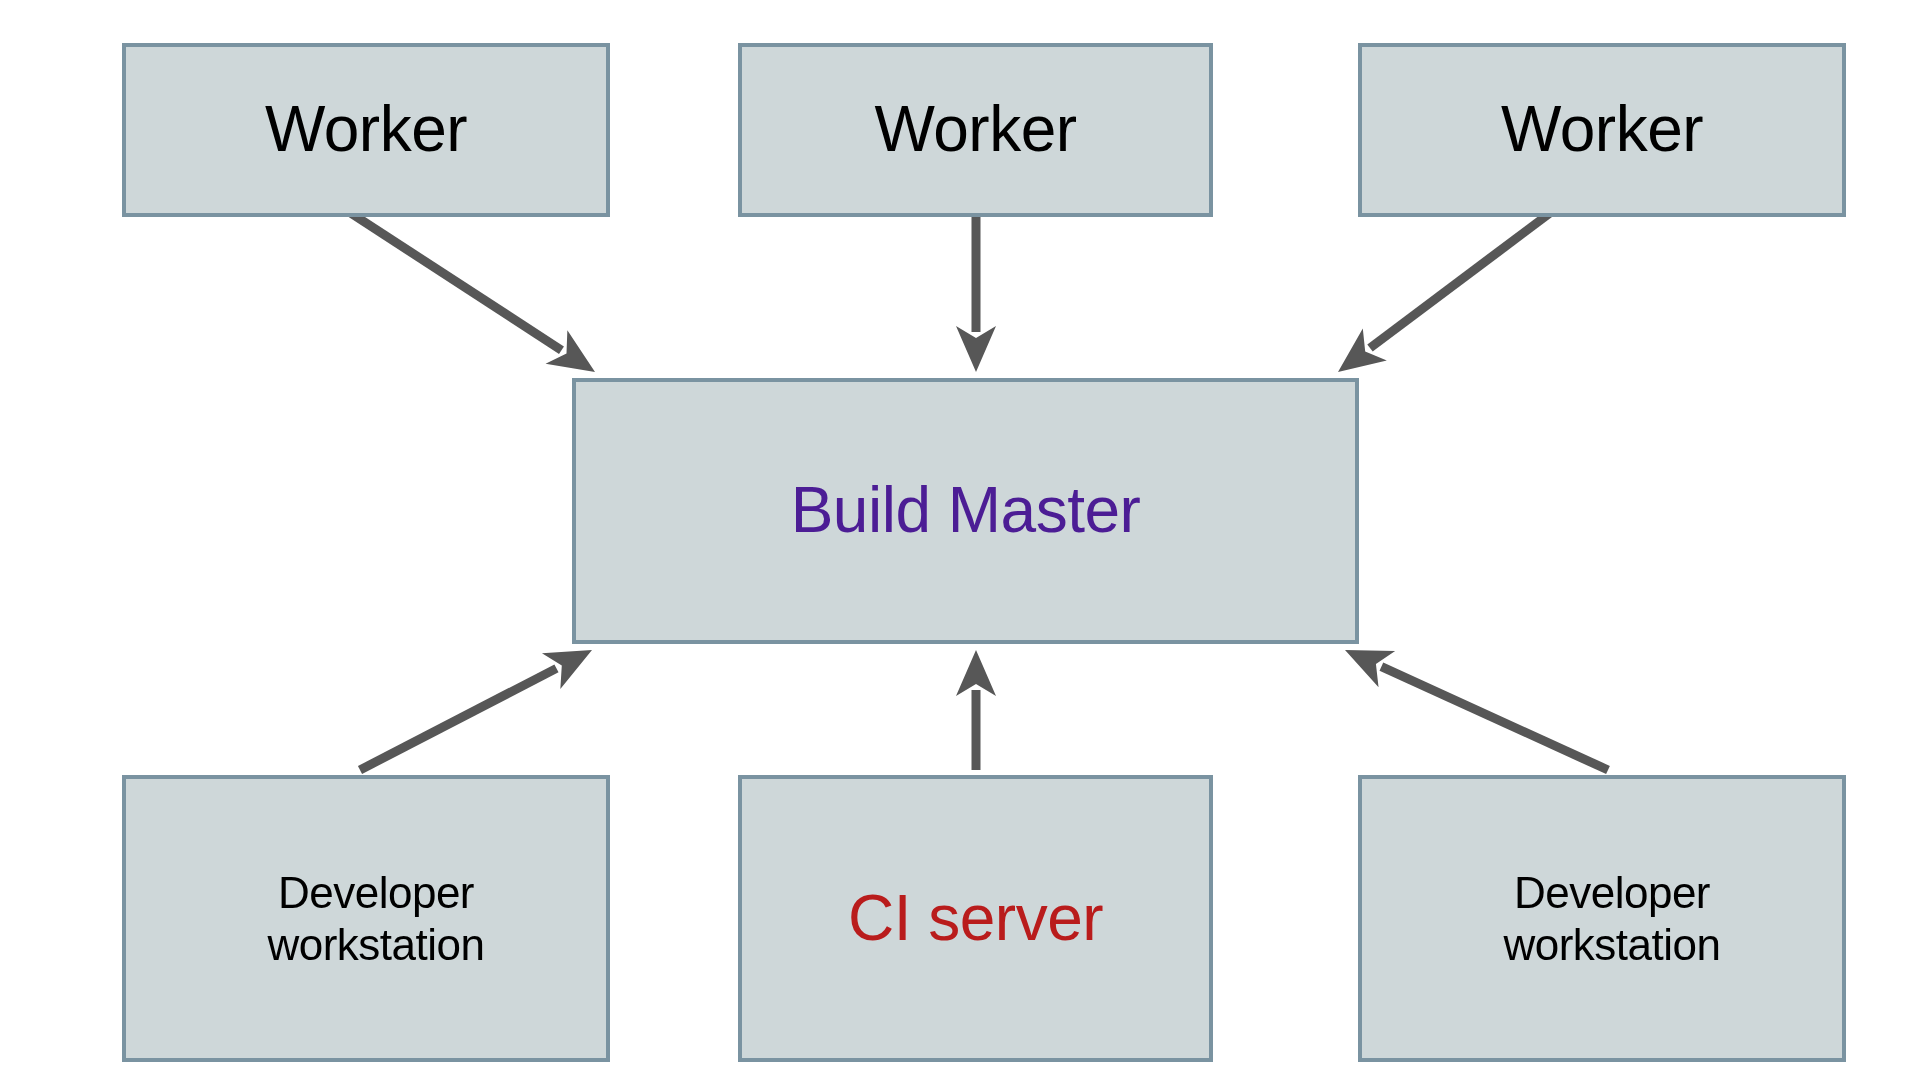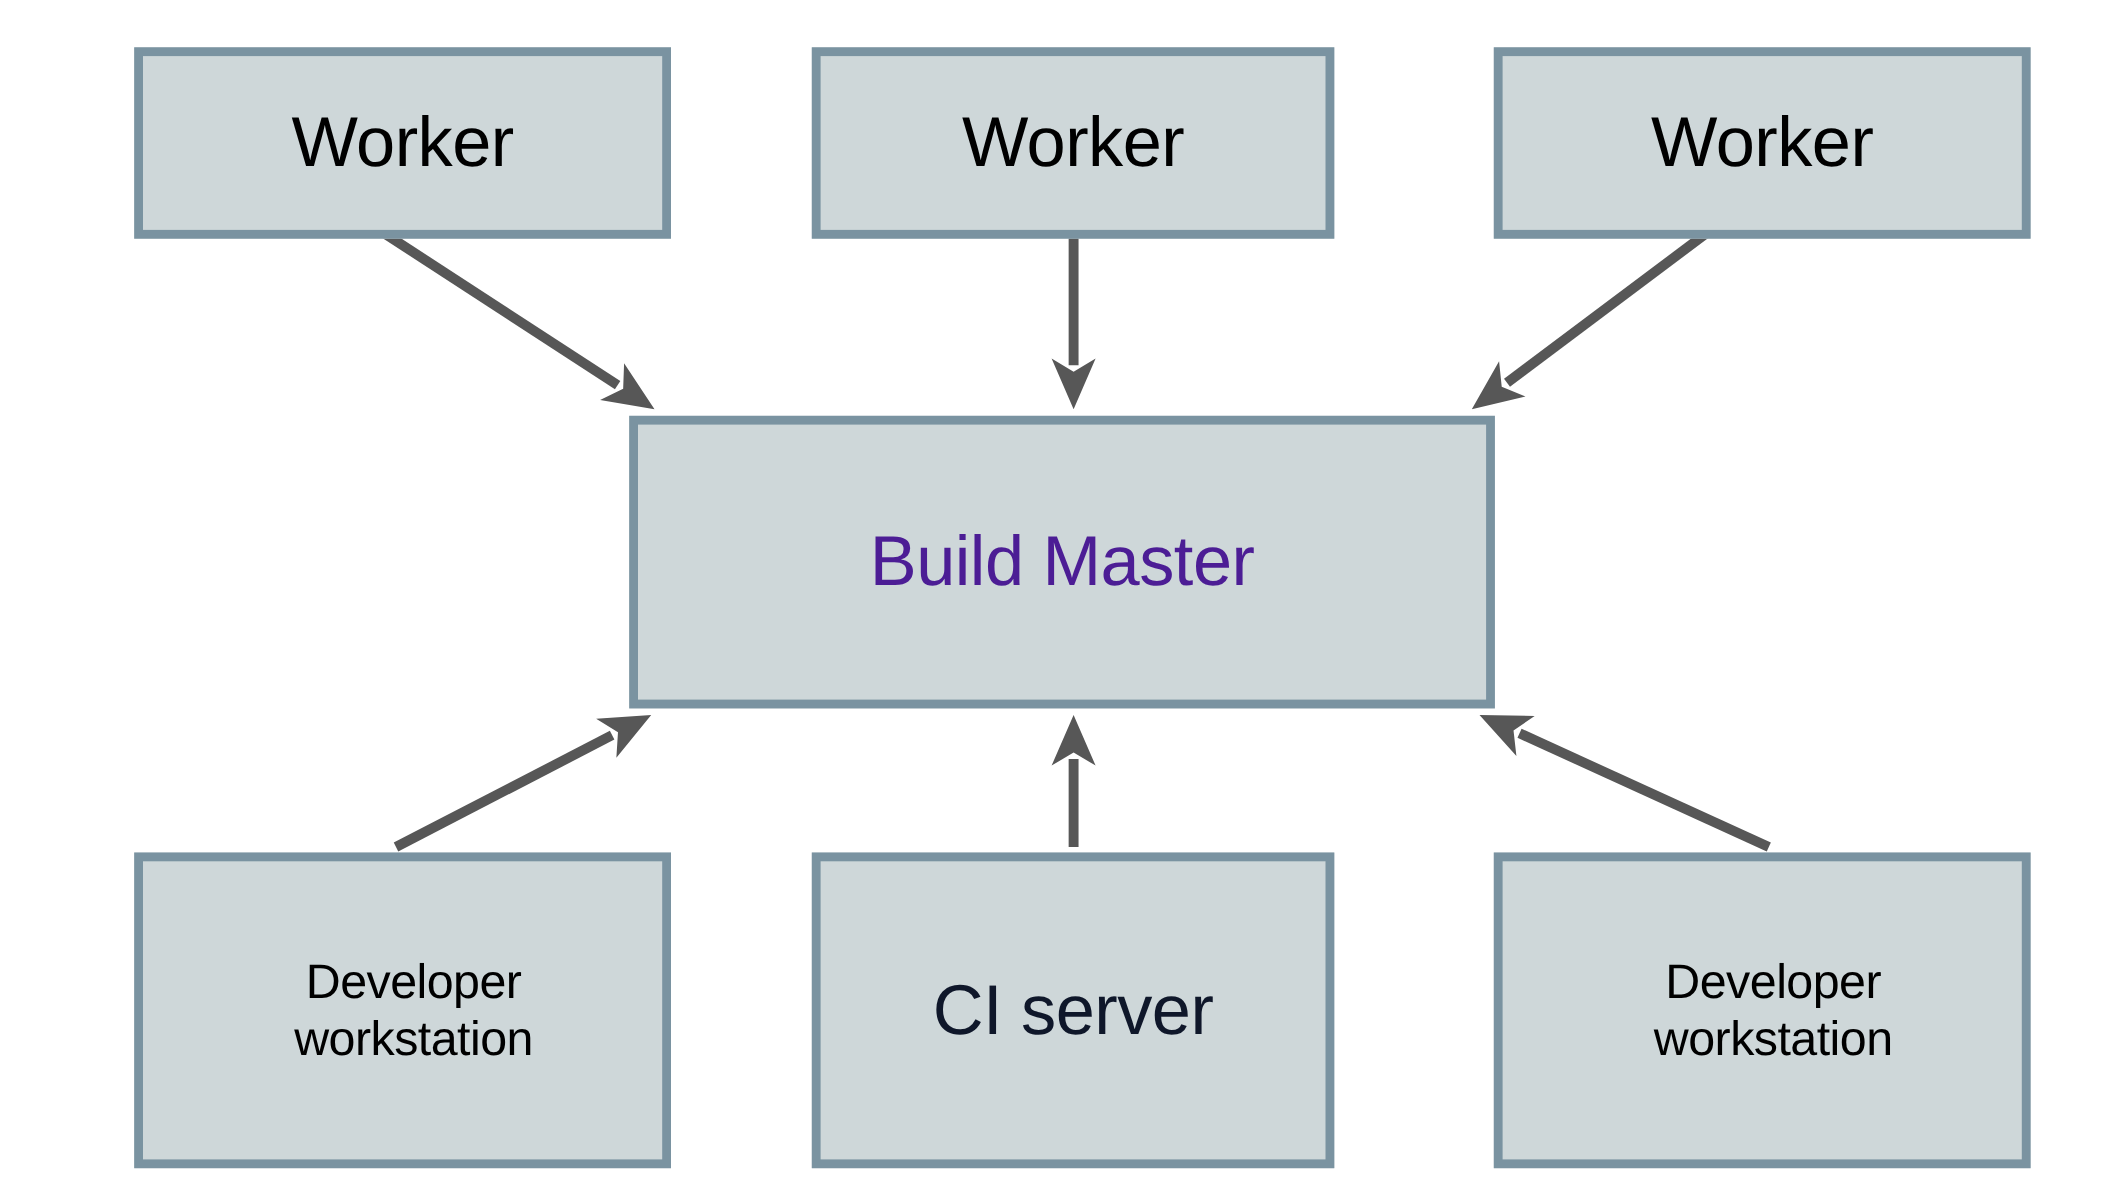--- a/index.html
+++ b/index.html
@@ -24,21 +24,21 @@
     left: 0;
     top: 0;
     width: 1910px;
     height: 1090px;
     display: block;
   }
   .node-box {
     position: absolute;
     box-sizing: border-box;
     background: #ced7d9;
-    border: 8px solid #4d7c0f;
+    border: 4px solid #4d7c0f;
     display: flex;
     align-items: center;
     justify-content: center;
     text-align: center;
   }
   .node-label {
     color: #000000;
     font-family: "Liberation Sans", sans-serif;
     font-weight: 400;
     line-height: 1.18;
@@ -102,21 +102,21 @@
         <div class="node-label lbl-lg" style="color: rgb(0, 0, 0);">Worker</div>
       </div>
       <div class="node-box" style="left: 572px; top: 378px; width: 787px; height: 266px; background: rgb(206, 215, 217); border-color: rgb(122, 147, 161);">
         <div class="node-label lbl-lg" style="color: #4c1d95;">Build Master</div>
       </div>
       <div class="node-box" style="left: 122px; top: 775px; width: 488px; height: 287px; background: rgb(206, 215, 217); border-color: rgb(122, 147, 161);">
         <div class="node-label lbl-md" style="color: rgb(0, 0, 0);">Developer
 workstation</div>
       </div>
       <div class="node-box" style="left: 738px; top: 775px; width: 475px; height: 287px; background: rgb(206, 215, 217); border-color: rgb(122, 147, 161);">
-        <div class="node-label lbl-lg" style="color: #0f172a;">CI server</div>
+        <div class="node-label lbl-lg" style="color: #b91c1c;">CI server</div>
       </div>
       <div class="node-box" style="left: 1358px; top: 775px; width: 488px; height: 287px; background: rgb(206, 215, 217); border-color: rgb(122, 147, 161);">
         <div class="node-label lbl-md" style="color: rgb(0, 0, 0);">Developer
 workstation</div>
       </div>
     </div>
 
 </div>
 
 </body></html>

